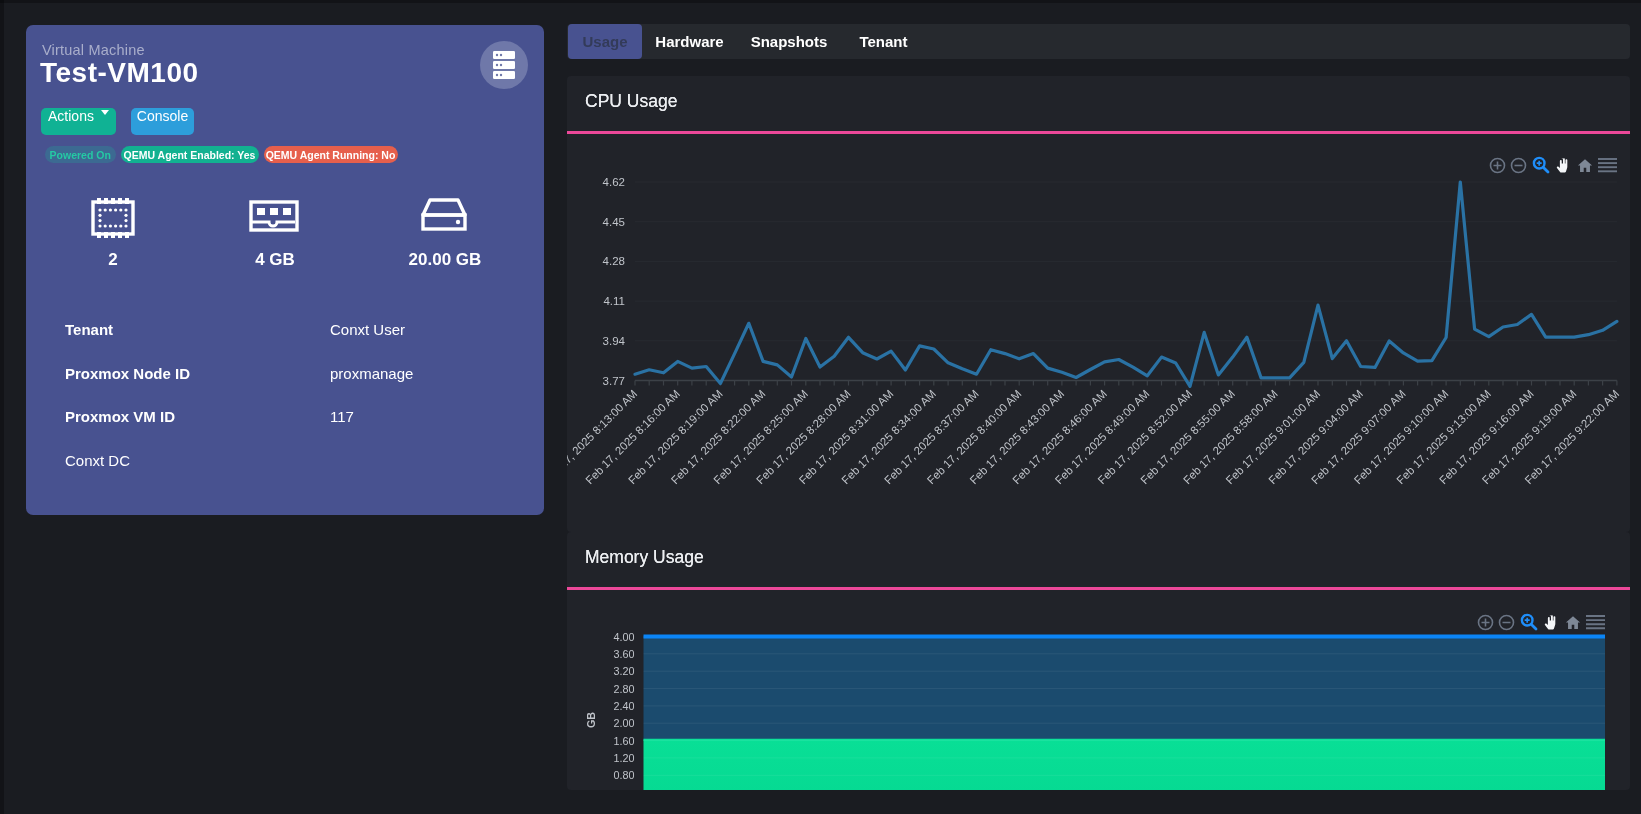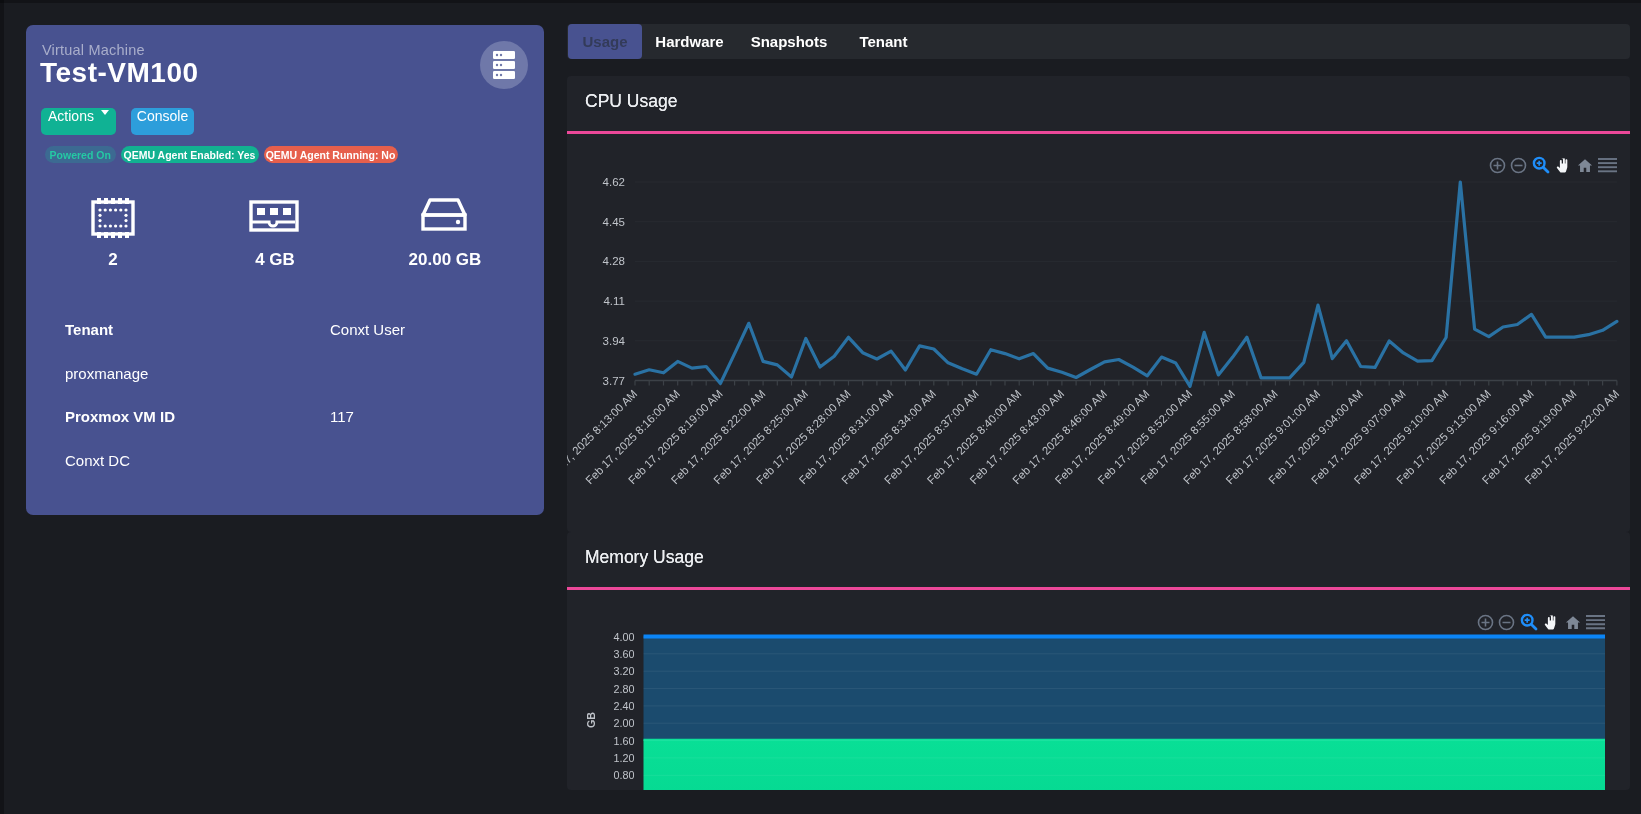--- a/index.html
+++ b/index.html
@@ -121,20 +121,21 @@
   </svg>
   <div class="res" style="left:27px">2</div>
   <div class="res" style="left:189px">4 GB</div>
   <div class="res" style="left:359px">20.00 GB</div>
   <div class="info">
     <div class="row">
         <div class="k">Tenant</div>
         <div class="v">Conxt User</div>
       </div>
     <div class="row">
+        <div class="k">Proxmox Node ID</div>
         <div class="v">proxmanage</div>
       </div>
     <div class="row">
         <div class="k">Proxmox VM ID</div>
         <div class="v">117</div>
       </div>
     <div class="row">
         <div class="v">Conxt DC</div>
       </div>
   </div>

